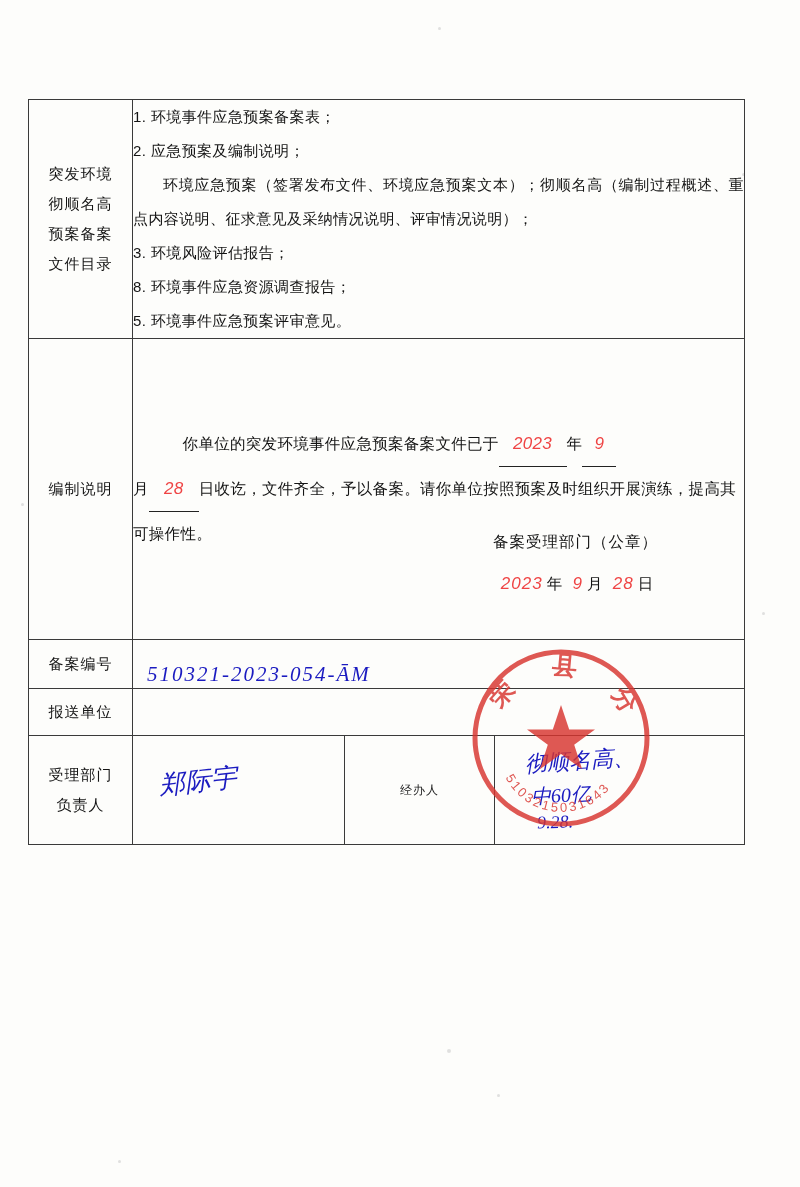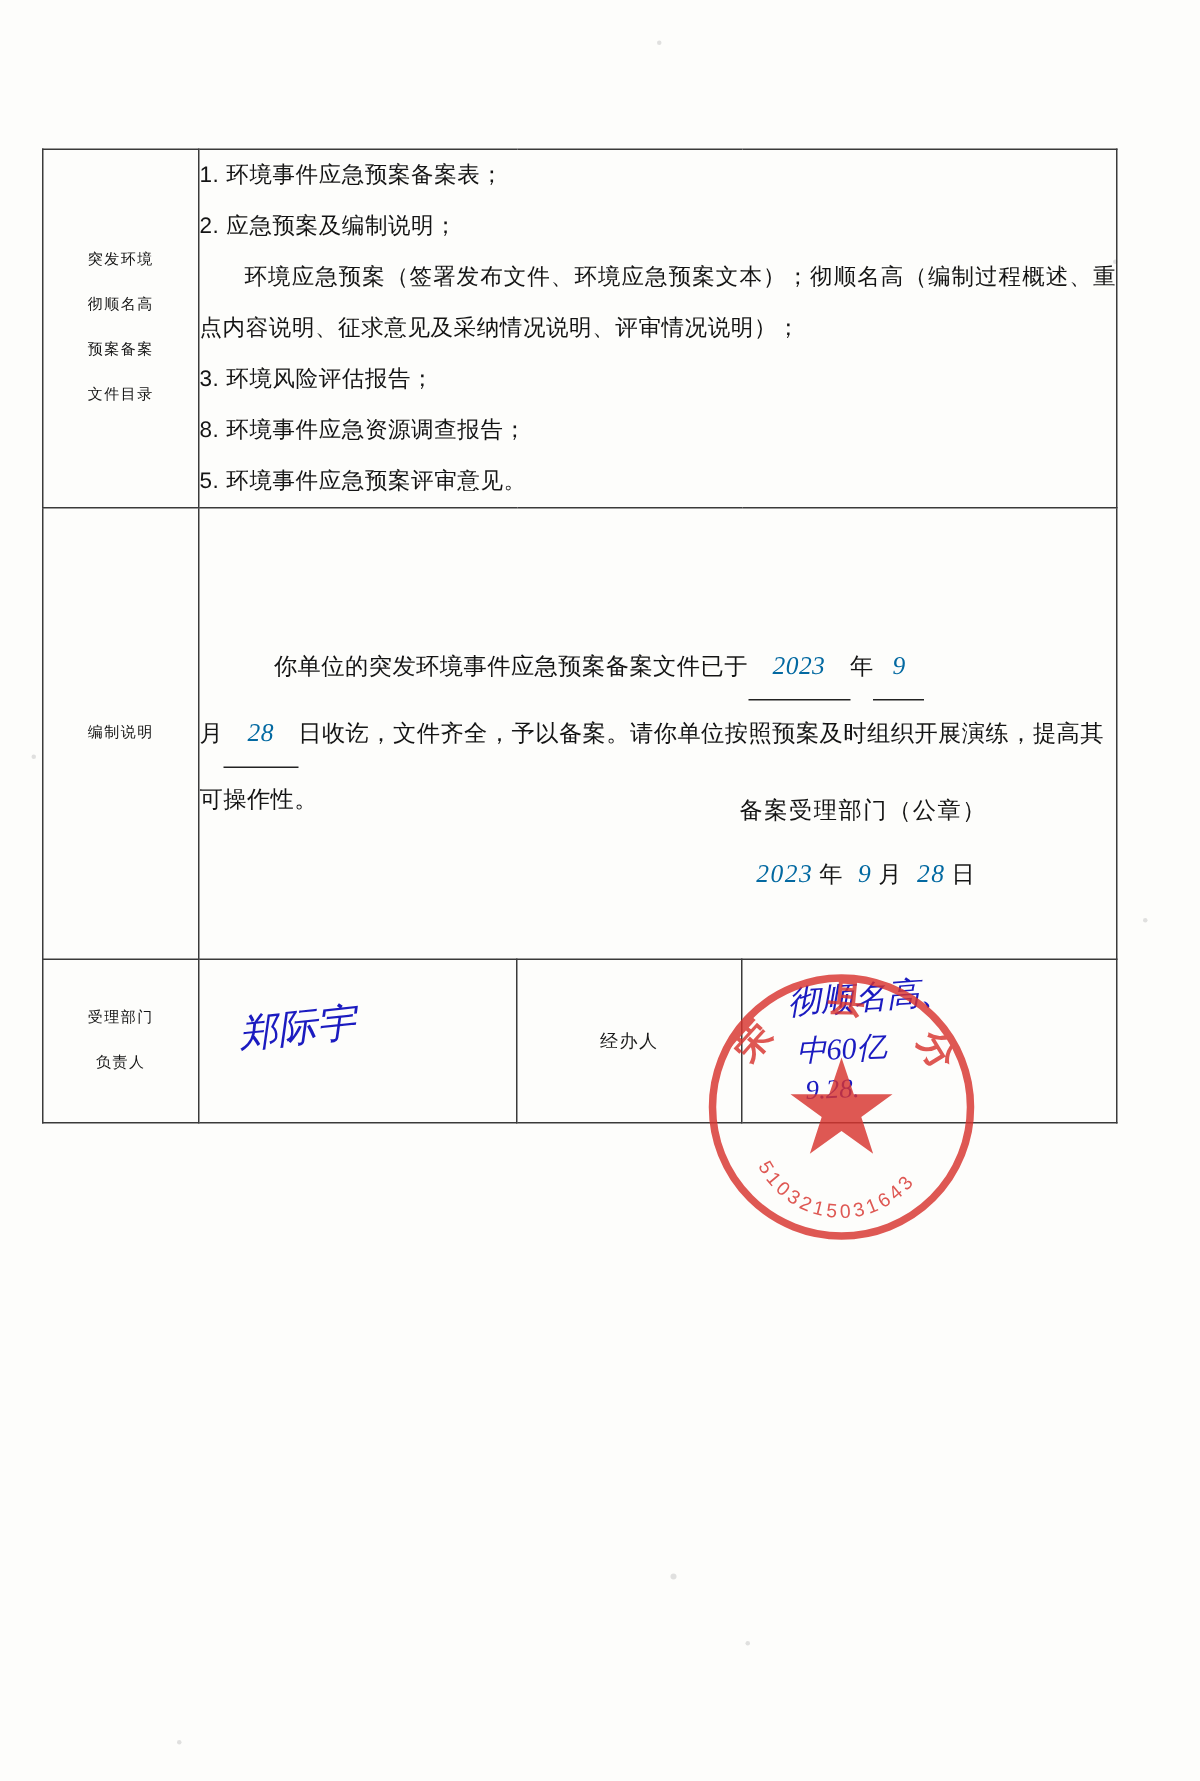--- a/index.html
+++ b/index.html
@@ -37,21 +37,21 @@
     border-collapse: collapse;
     table-layout: fixed;
   }
   .form-table td {
     border: 1px solid #3a3a3a;
     vertical-align: middle;
     padding: 0;
   }
   .label-cell {
     text-align: center;
-    font-size: 10px;
+    font-size: 15px;
     line-height: 30px;
     color: #141414;
     letter-spacing: 1px;
     padding: 4px 2px;
   }
   .label-cell .lbl-line { display: block; white-space: nowrap; }
 
   .content-cell {
     padding: 14px 16px 16px 16px;
     font-size: 15px;
@@ -75,22 +75,22 @@
     height: 300px;
   }
   .opinion-cell p { margin: 0; letter-spacing: .3px; }
   .blank-u {
     display: inline-block;
     border-bottom: 1px solid #222;
     text-align: center;
     vertical-align: baseline;
   }
   .hand {
-    font-family: Liberation Serif, serif;
-    color: #0369a1;
+    font-family: Liberation Sans, sans-serif;
+    color: #ef4444;
     font-style: italic;
     font-size: 17px;
   }
   .u-yr { width: 68px; }
   .u-mo { width: 34px; }
   .u-dy { width: 50px; }
 
   .sign-block {
     position: absolute;
     right: 86px;
@@ -198,21 +198,31 @@
             <div>备案受理部门（公章）</div>
             <div class="sign-date">
               <span class="hand">2023</span><span>年</span>
               <span class="hand">9</span><span>月</span>
               <span class="hand">28</span><span>日</span>
             </div>
           </div>
         </td>
       </tr>
 
-
+      <tr>
+        <td class="label-cell">备案编号</td>
+        <td class="num-cell" colspan="3">
+          <span class="hand-num">510321-2023-054-ĀM</span>
+        </td>
+      </tr>
+
+      <tr>
+        <td class="label-cell">报送单位</td>
+        <td class="blank-cell" colspan="3"></td>
+      </tr>
 
       <tr>
         <td class="label-cell">
           <span class="lbl-line">受理部门</span>
           <span class="lbl-line">负责人</span>
         </td>
         <td class="sig-cell">
           <span class="sig-hand sig1">郑际宇</span>
         </td>
         <td class="center-label">经办人</td>

